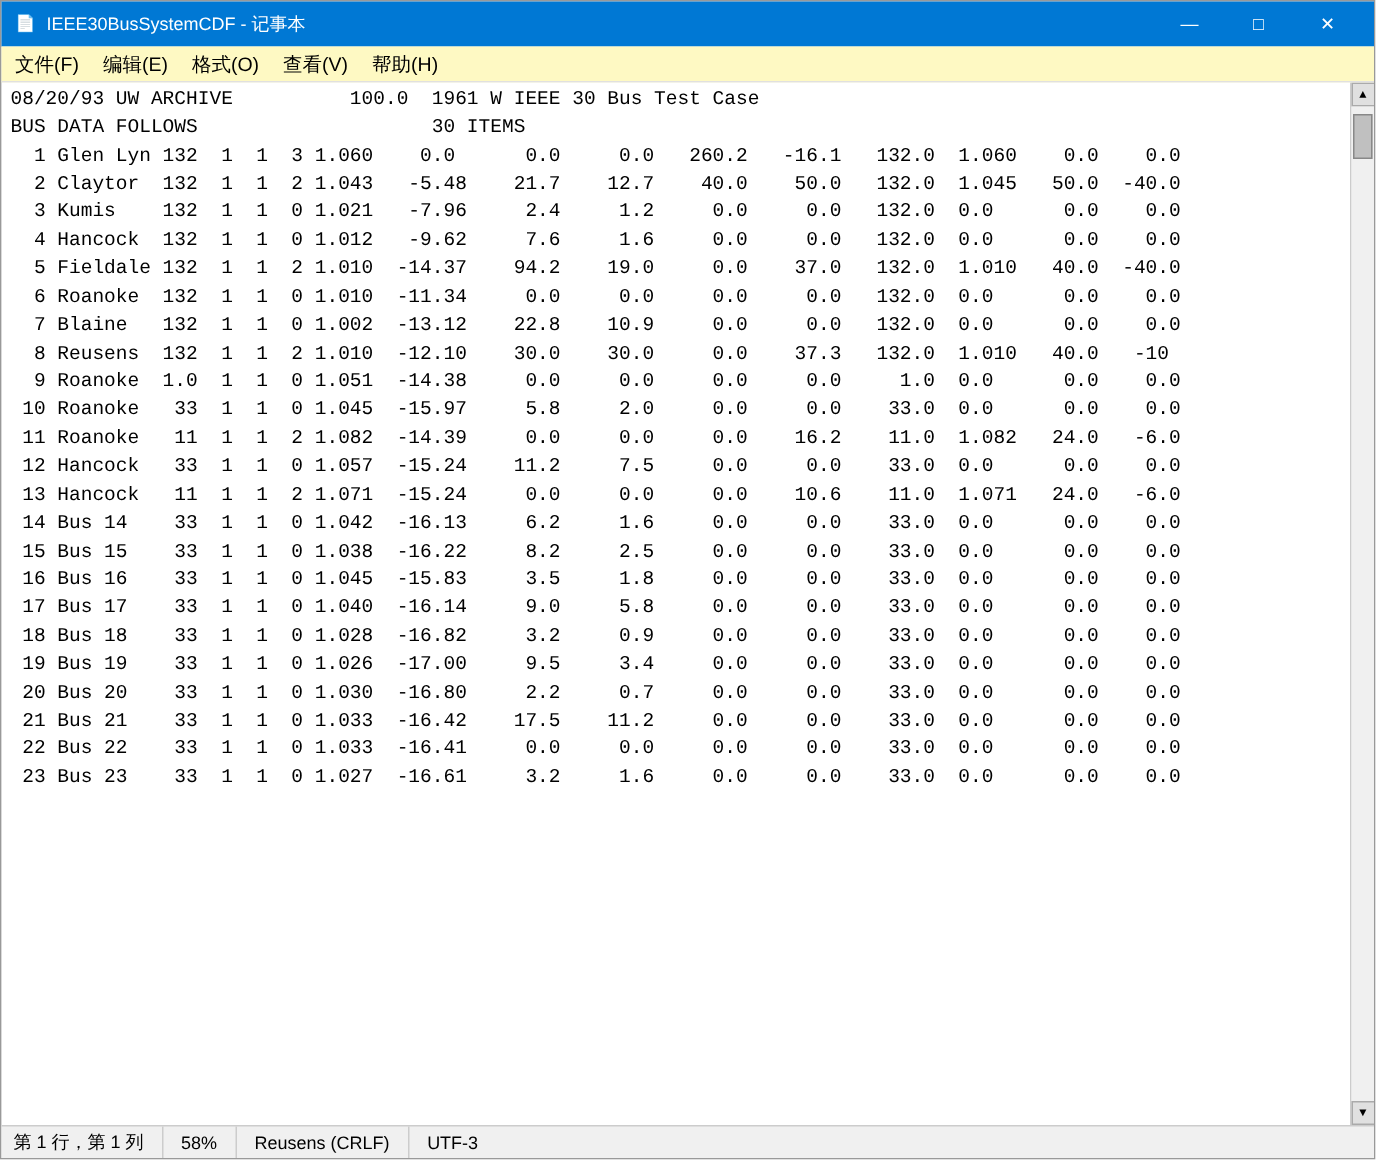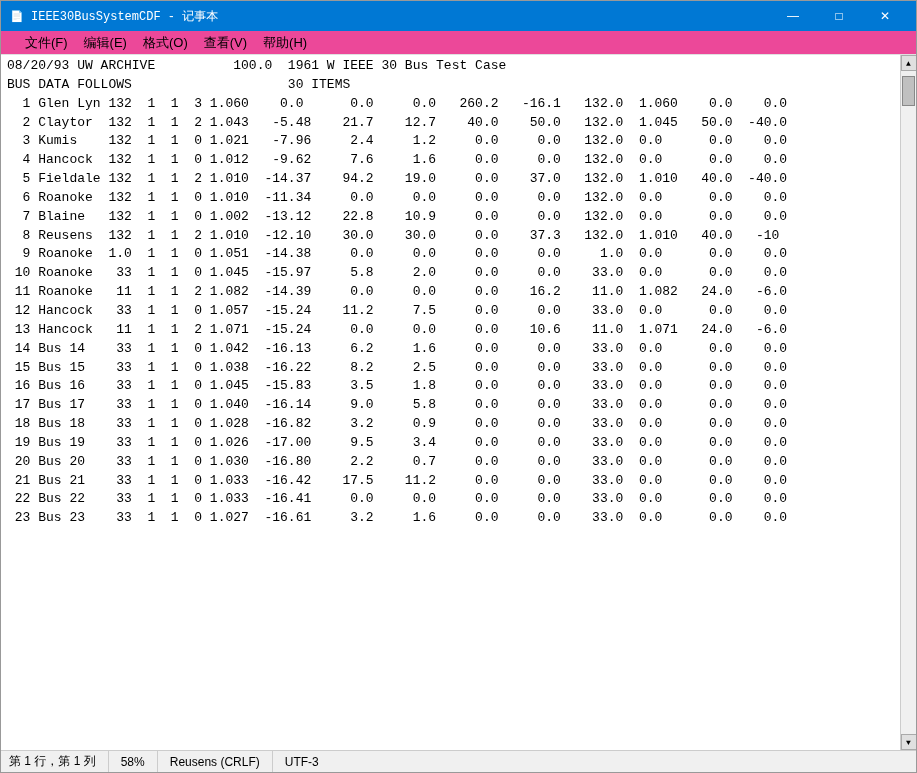--- a/index.html
+++ b/index.html
@@ -38,21 +38,21 @@
     .title-icon {
       width: 16px;
       height: 16px;
       display: flex;
       align-items: center;
       justify-content: center;
       font-size: 11px;
     }
     .title-text {
       font-size: 12px;
-      font-family: Liberation Mono, monospace;
+      font-family: Liberation Sans, sans-serif;
       text-align: right;
     }
     .title-bar-controls {
       display: flex;
       gap: 0;
     }
     .title-btn {
       width: 46px;
       height: 30px;
       display: flex;
@@ -60,25 +60,25 @@
       justify-content: center;
       cursor: pointer;
       font-size: 12px;
       font-family: 'Segoe UI', Arial, sans-serif;
       color: white;
       background: transparent;
       border: none;
     }
     
     .menu-bar {
-      background: #ec4899;
+      background: #fef9c3;
       height: 24px;
       display: flex;
       align-items: center;
-      padding: 0 16px;
+      padding: 0 1px;
       border-bottom: 1px solid #e0e0e0;
       flex-shrink: 0;
       font-family: 'Segoe UI', Arial, sans-serif;
       font-size: 13px;
     }
     .menu-item {
       padding: 2px 8px;
       cursor: pointer;
       height: 100%;
       display: flex;

